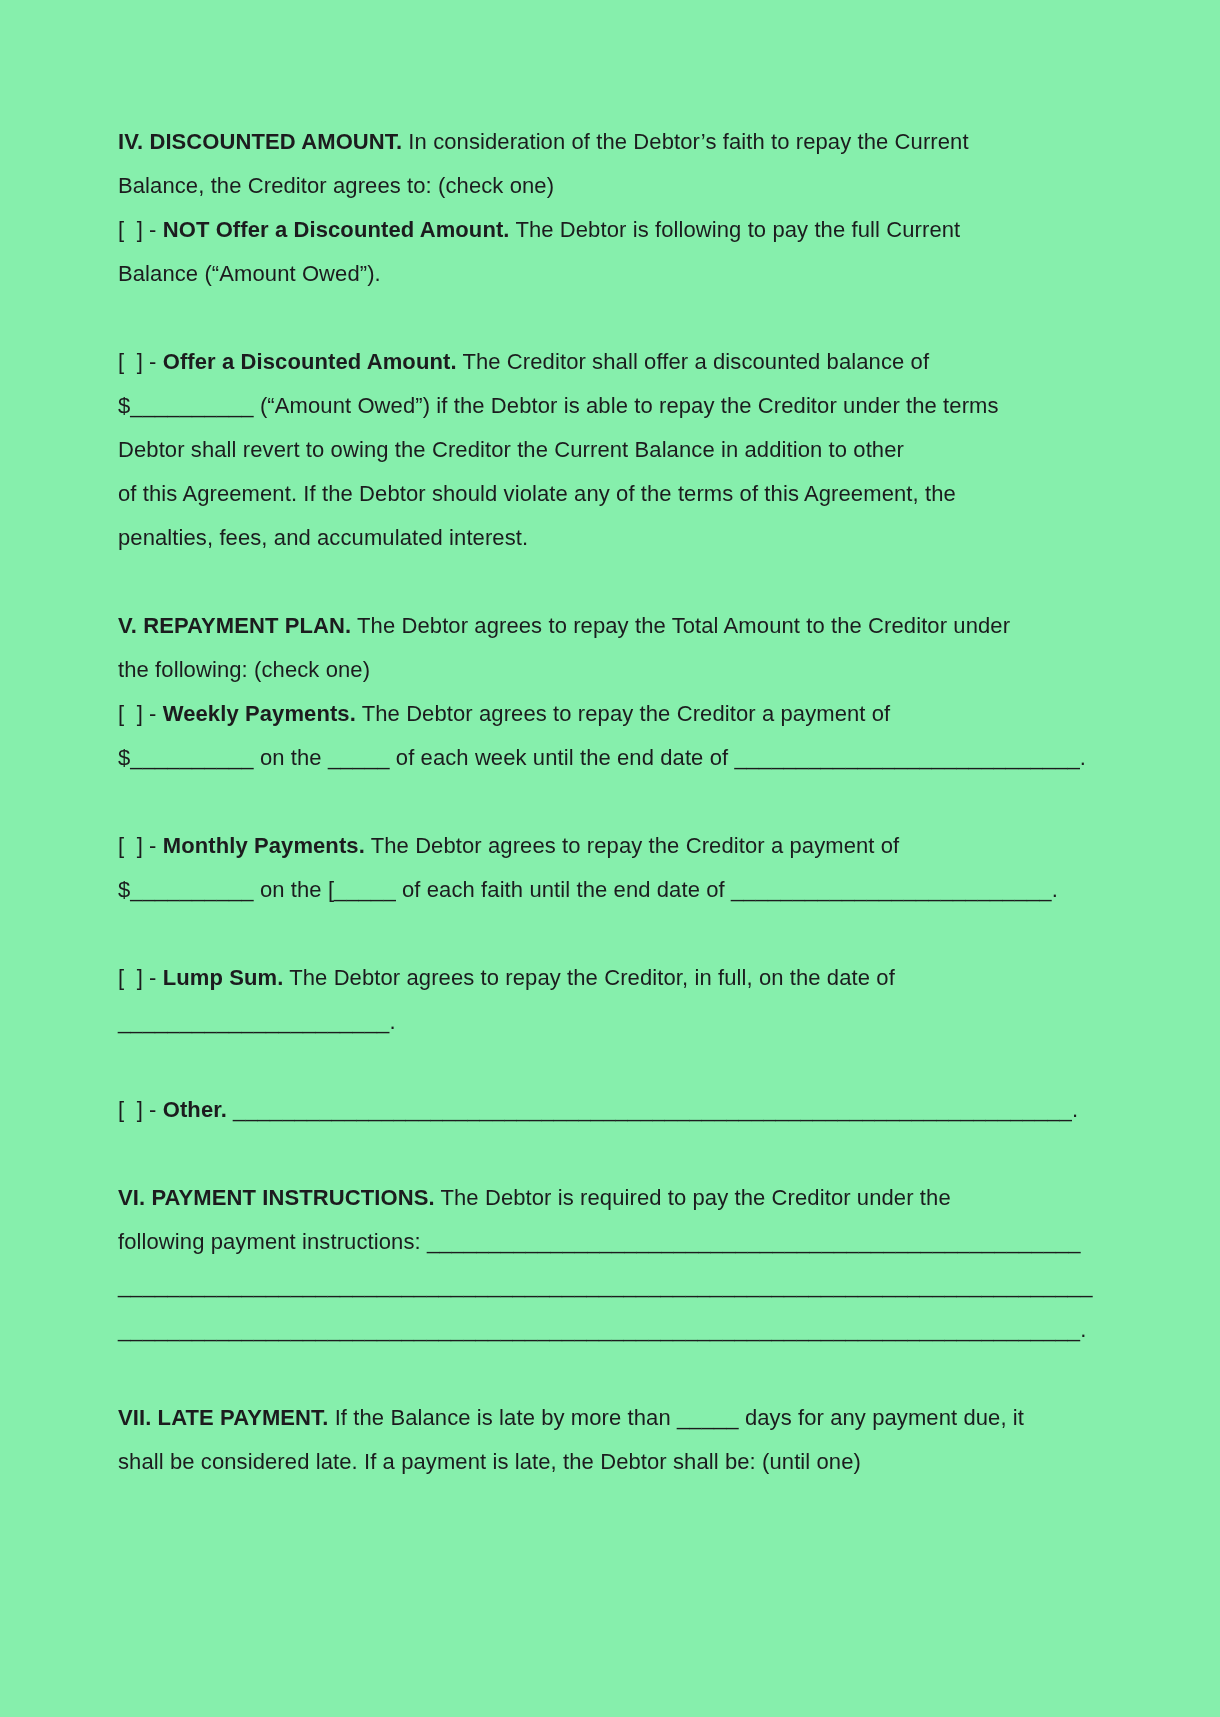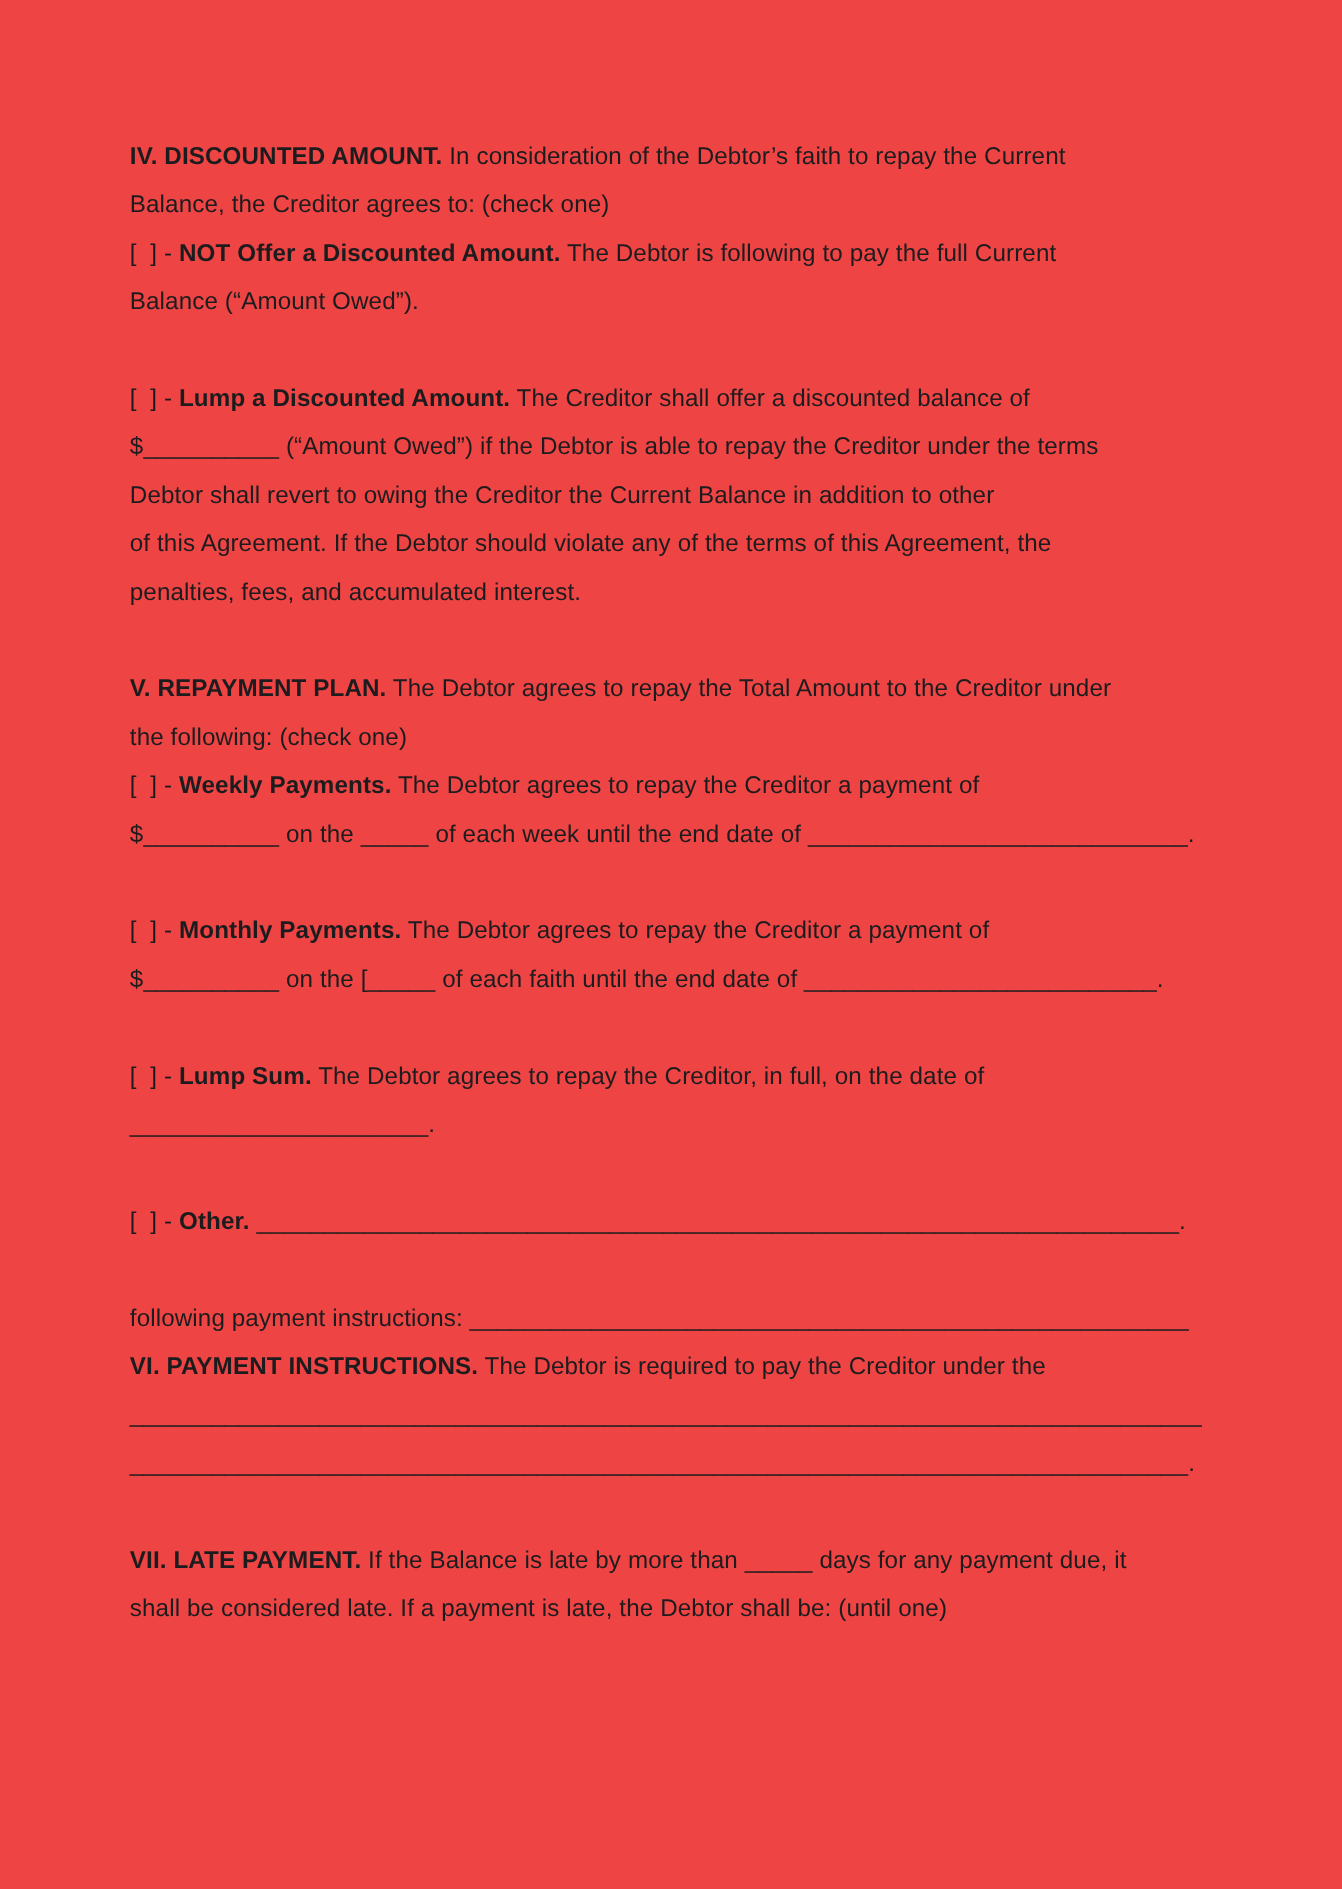--- a/index.html
+++ b/index.html
@@ -4,21 +4,21 @@
 <style>
   html, body {
     margin: 0;
     padding: 0;
     background: #ffffff;
   }
   .page {
     position: relative;
     width: 1220px;
     height: 1717px;
-    background: #ef4444;
+    background: #86efac;
     overflow: hidden;
     font-family: "Liberation Sans", "DejaVu Sans", sans-serif;
     color: #1c1c1e;
   }
   .content {
     position: absolute;
     left: 118px;
     top: 120px;
     width: 990px;
   }
@@ -43,21 +43,21 @@
 
 <div class="page">
   <div class="content">
       <div class="paragraph">
         <div class="line"><span class="b">IV. DISCOUNTED AMOUNT.</span><span> In consideration of the Debtor’s faith to repay the Current</span></div>
         <div class="line"><span>Balance, the Creditor agrees to: (check one)</span></div>
         <div class="line"><span>[  ] - </span><span class="b">NOT Offer a Discounted Amount.</span><span> The Debtor is following to pay the full Current</span></div>
         <div class="line"><span>Balance (“Amount Owed”).</span></div>
       </div>
       <div class="paragraph">
-        <div class="line"><span>[  ] - </span><span class="b">Lump a Discounted Amount.</span><span> The Creditor shall offer a discounted balance of</span></div>
+        <div class="line"><span>[  ] - </span><span class="b">Offer a Discounted Amount.</span><span> The Creditor shall offer a discounted balance of</span></div>
         <div class="line"><span>$</span><span>__________</span><span> (“Amount Owed”) if the Debtor is able to repay the Creditor under the terms</span></div>
         <div class="line"><span>Debtor shall revert to owing the Creditor the Current Balance in addition to other</span></div>
         <div class="line"><span>of this Agreement. If the Debtor should violate any of the terms of this Agreement, the</span></div>
         <div class="line"><span>penalties, fees, and accumulated interest.</span></div>
       </div>
       <div class="paragraph">
         <div class="line"><span class="b">V. REPAYMENT PLAN.</span><span> The Debtor agrees to repay the Total Amount to the Creditor under</span></div>
         <div class="line"><span>the following: (check one)</span></div>
         <div class="line"><span>[  ] - </span><span class="b">Weekly Payments.</span><span> The Debtor agrees to repay the Creditor a payment of</span></div>
         <div class="line"><span>$</span><span>__________</span><span> on the </span><span>_____</span><span> of each week until the end date of </span><span>____________________________</span><span>.</span></div>
@@ -67,22 +67,22 @@
         <div class="line"><span>$</span><span>__________</span><span> on the [</span><span>_____</span><span> of each faith until the end date of </span><span>__________________________</span><span>.</span></div>
       </div>
       <div class="paragraph">
         <div class="line"><span>[  ] - </span><span class="b">Lump Sum.</span><span> The Debtor agrees to repay the Creditor, in full, on the date of</span></div>
         <div class="line"><span>______________________</span><span>.</span></div>
       </div>
       <div class="paragraph">
         <div class="line"><span>[  ] - </span><span class="b">Other.</span><span> </span><span>____________________________________________________________________</span><span>.</span></div>
       </div>
       <div class="paragraph">
+        <div class="line"><span class="b">VI. PAYMENT INSTRUCTIONS.</span><span> The Debtor is required to pay the Creditor under the</span></div>
         <div class="line"><span>following payment instructions: </span><span>_____________________________________________________</span></div>
-        <div class="line"><span class="b">VI. PAYMENT INSTRUCTIONS.</span><span> The Debtor is required to pay the Creditor under the</span></div>
         <div class="line"><span>_______________________________________________________________________________</span></div>
         <div class="line"><span>______________________________________________________________________________</span><span>.</span></div>
       </div>
       <div class="paragraph">
         <div class="line"><span class="b">VII. LATE PAYMENT.</span><span> If the Balance is late by more than </span><span>_____</span><span> days for any payment due, it</span></div>
         <div class="line"><span>shall be considered late. If a payment is late, the Debtor shall be: (until one)</span></div>
       </div>
     </div>
 </div>
 

